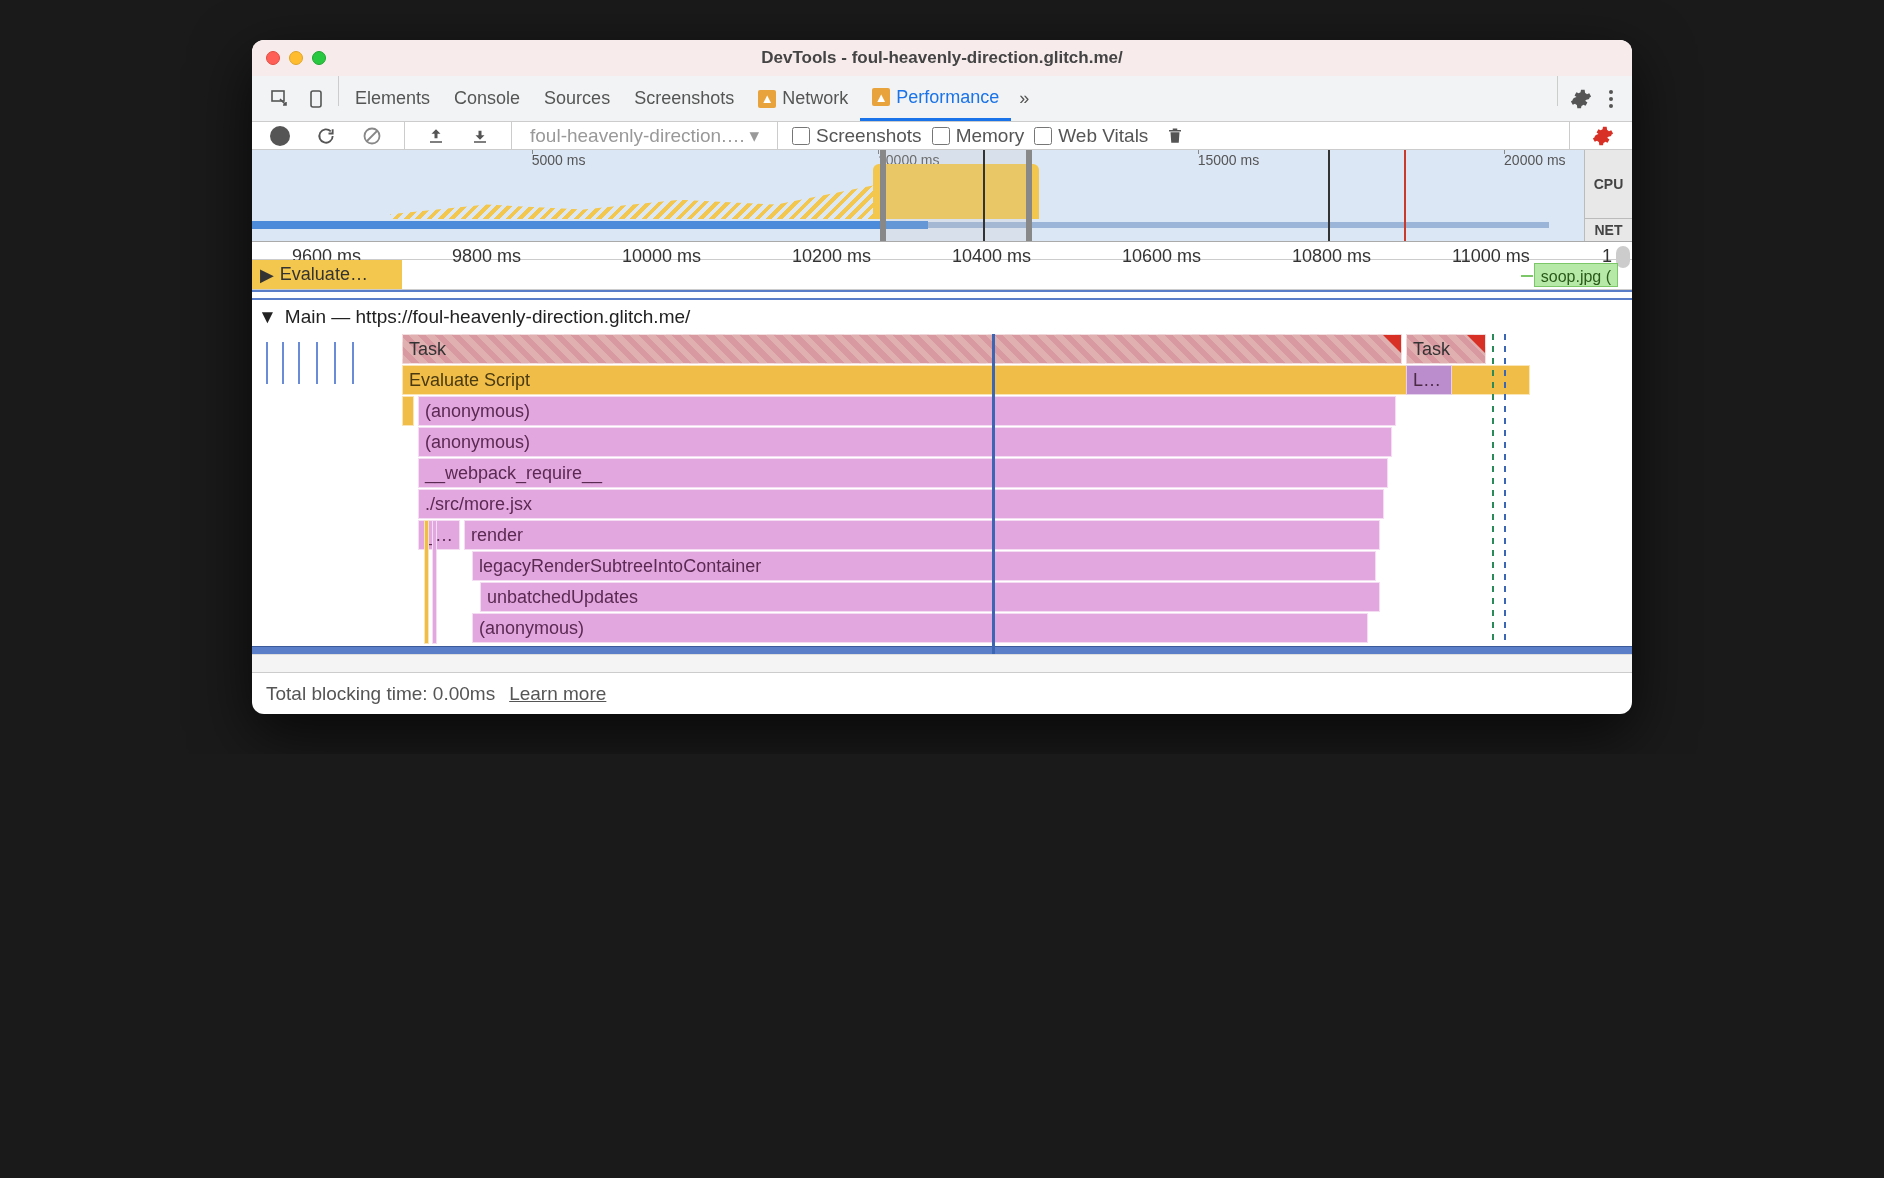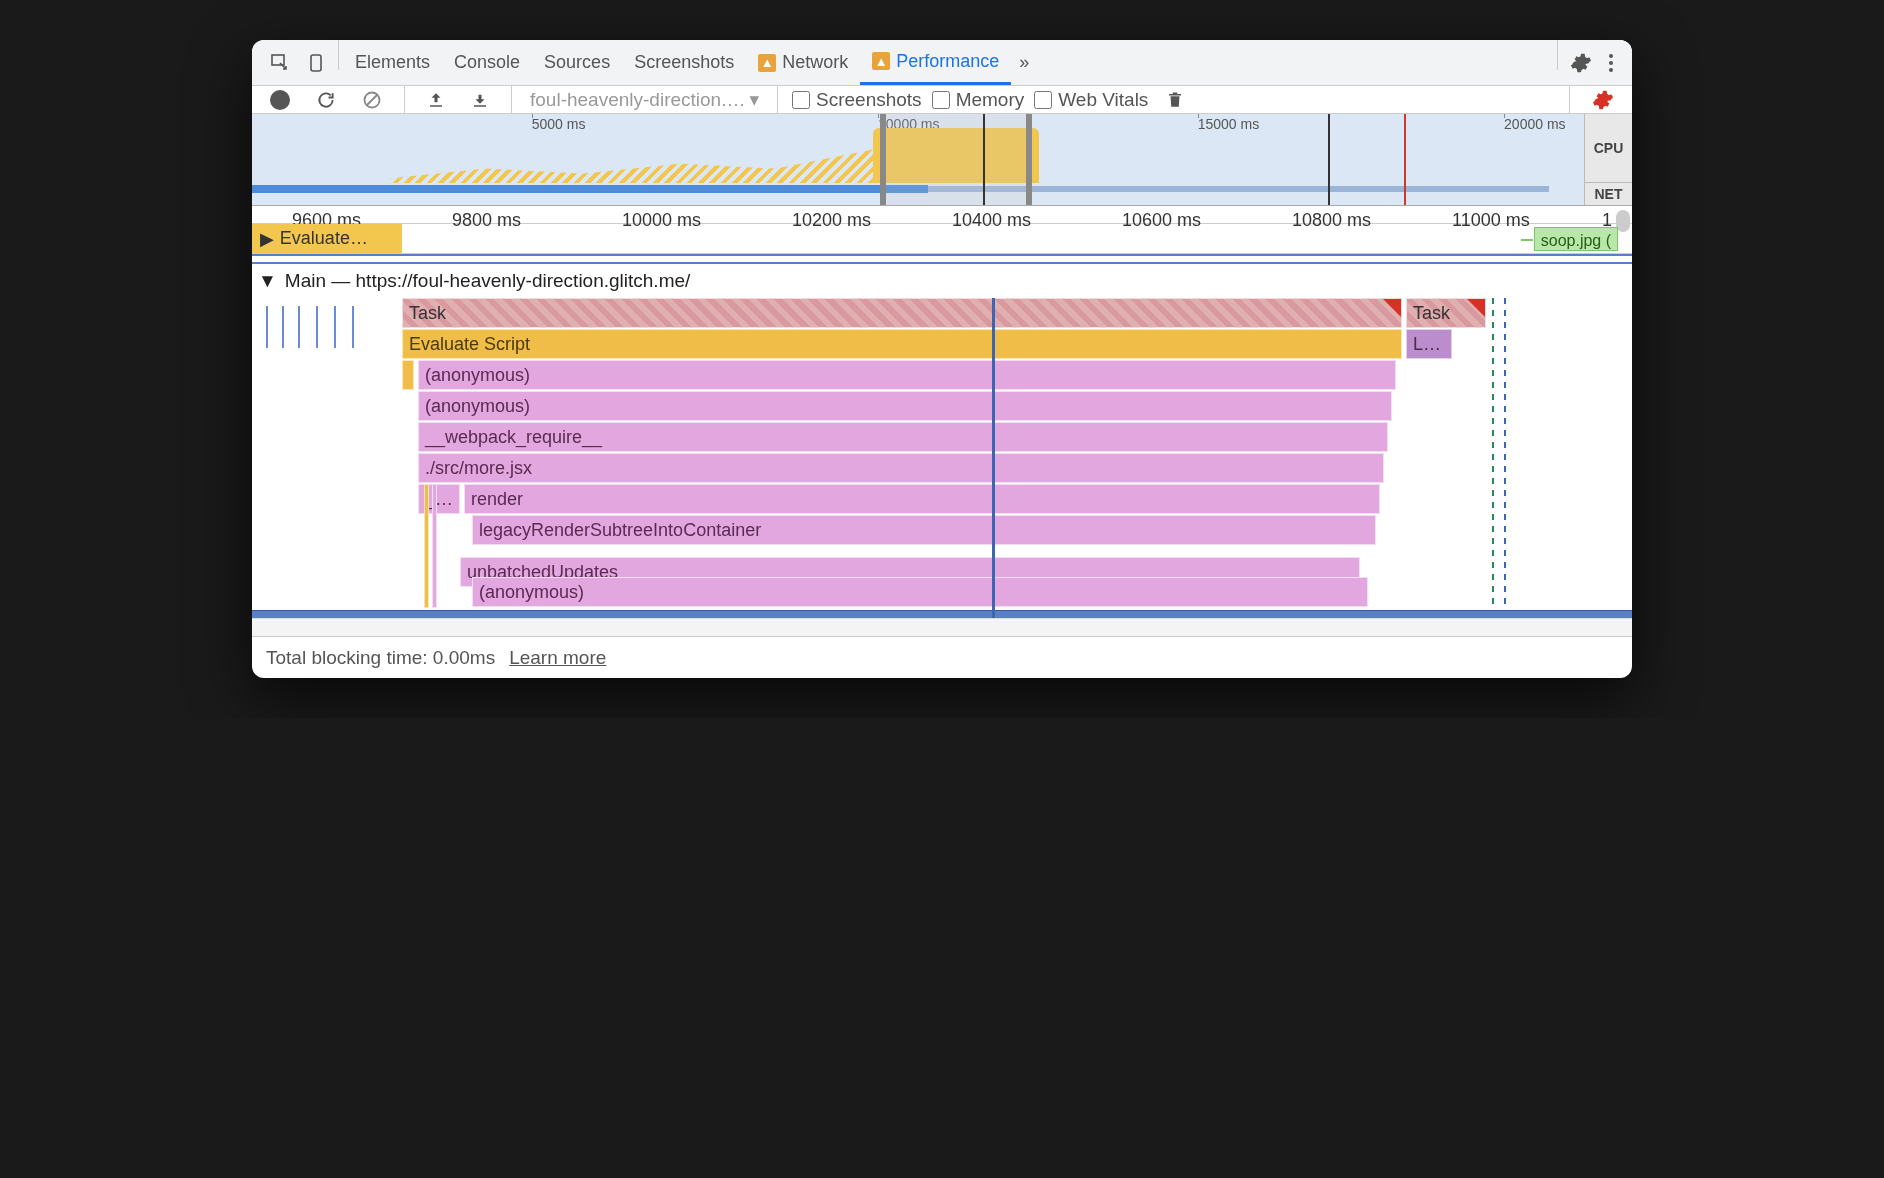--- a/index.html
+++ b/index.html
@@ -114,20 +114,28 @@
   
   .footer { height:42px; border-top:1px solid #ccc; display:flex; align-items:center; padding-left:14px; gap:14px; font-size:19px; color:#555;}
   .footer a { color:#555; text-decoration:underline; cursor:pointer;}
   svg { display:block; }
 </style>
 </head>
 <body>
 
 <div class="window">
 
+  <div class="titlebar">
+    <div class="traffic">
+      <div class="dot red"></div>
+      <div class="dot yellow"></div>
+      <div class="dot green"></div>
+    </div>
+    <div class="title">DevTools - foul-heavenly-direction.glitch.me/</div>
+  </div>
 
   <div class="tabbar">
     <div class="icon-btn">
       <svg width="20" height="20" viewBox="0 0 20 20">
           <rect x="2" y="2" width="12" height="10" fill="none" stroke="#555" stroke-width="1.6"></rect>
           <path d="M10 10 L16 16 M13 16 L16 16 L16 13" fill="none" stroke="#555" stroke-width="1.6"></path>
         </svg>
     </div>
     <div class="icon-btn">
       <svg width="20" height="20" viewBox="0 0 20 20">
@@ -295,21 +303,21 @@
       </div>
       <div class="vline-mark" style="left:740px"></div>
 
       <div class="bar task" style="left:150px; width:1000px; top:0;">
           <span>Task</span>
         </div>
       <div class="bar task" style="left:1154px; width:80px; top:0;">
           <span>Task</span>
         </div>
 
-      <div class="bar yellow" style="left:150px; width:1000px; top:31px;">
+      <div class="bar yellow" style="left:150px; width:1128px; top:31px;">
           <span>Evaluate Script</span>
         </div>
       <div class="bar purple" style="left:1154px; width:46px; top:31px;">
           <span>L…</span>
         </div>
 
       <div class="bar yellow" style="left:150px; width:12px; top:62px;"></div>
       <div class="bar pink" style="left:166px; width:978px; top:62px;">
           <span>(anonymous)</span>
         </div>
@@ -330,21 +338,21 @@
           <span>_…</span>
         </div>
       <div class="bar pink" style="left:212px; width:916px; top:186px;">
           <span>render</span>
         </div>
 
       <div class="bar pink" style="left:220px; width:904px; top:217px;">
           <span>legacyRenderSubtreeIntoContainer</span>
         </div>
 
-      <div class="bar pink" style="left:208px; width:900px; top:248px;margin-top:11px;">
+      <div class="bar pink" style="left:228px; width:900px; top:248px;">
           <span>unbatchedUpdates</span>
         </div>
 
       <div class="bar pink" style="left:220px; width:896px; top:279px;">
           <span>(anonymous)</span>
         </div>
 
       <div class="bar yellow" style="left:172px;width:5px;top:186px;height:124px;padding:0;"></div>
       <div class="bar pink" style="left:180px;width:5px;top:186px;height:124px;padding:0;"></div>
 

